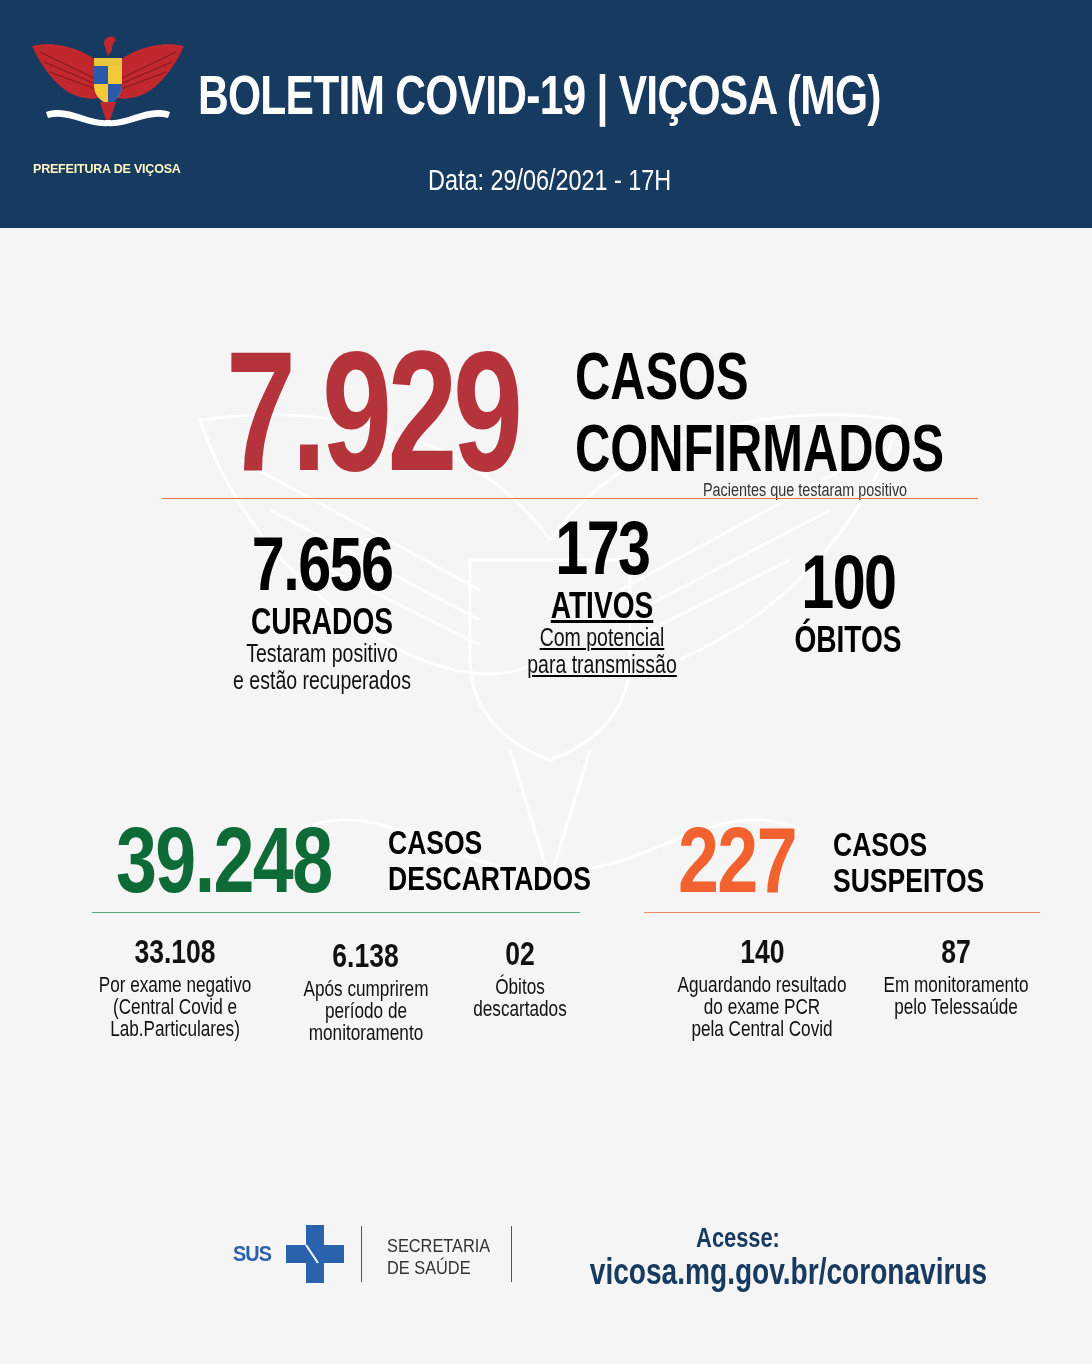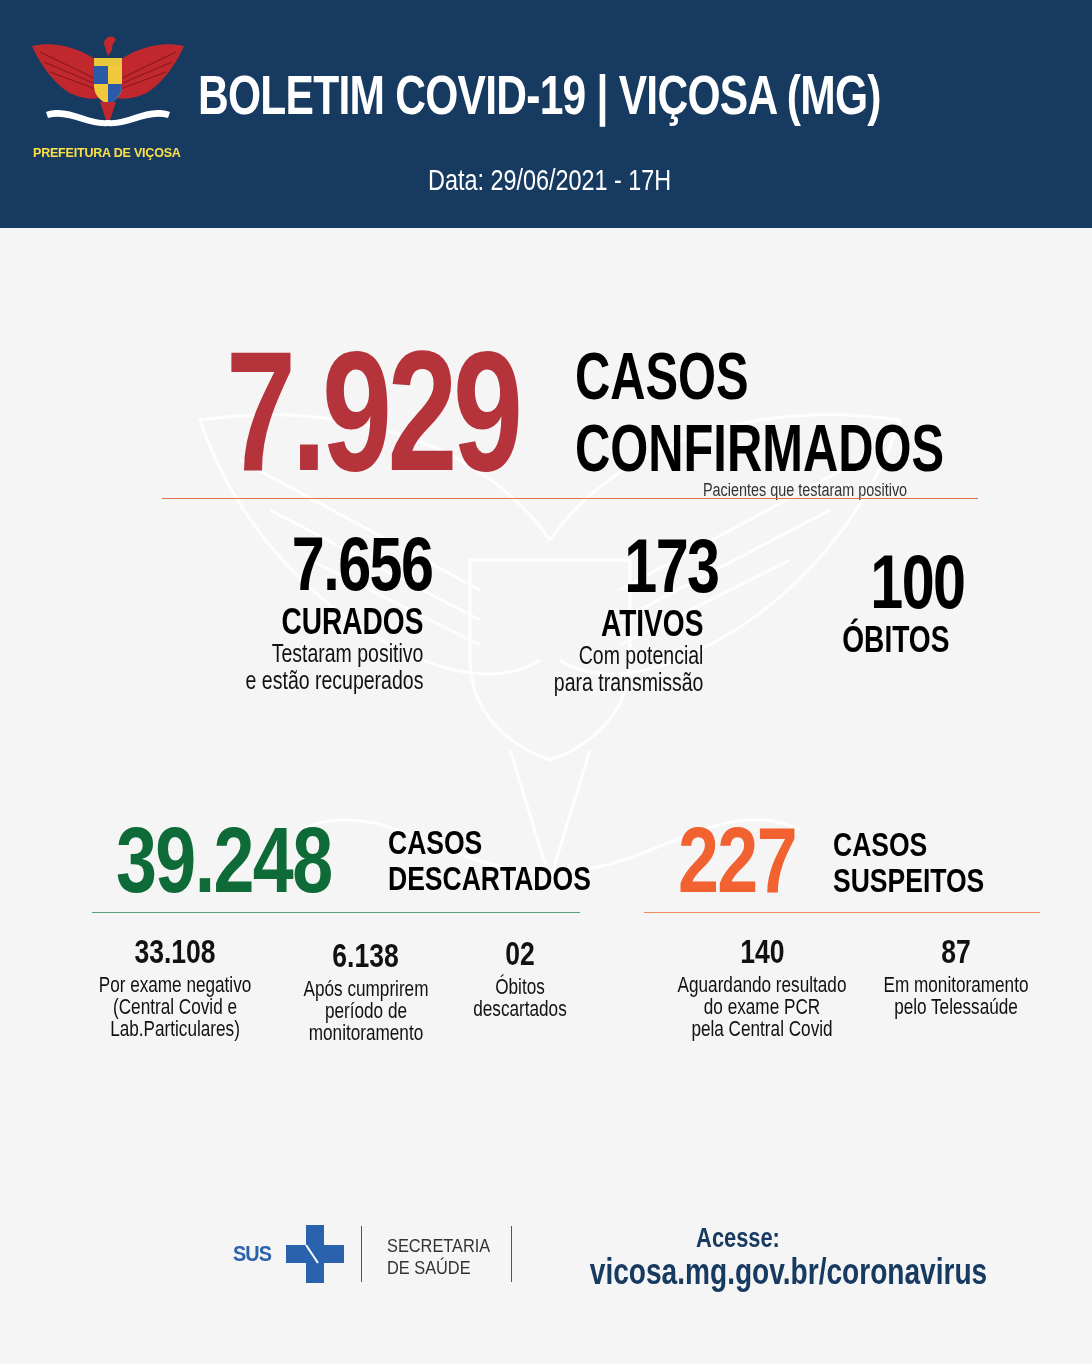--- a/index.html
+++ b/index.html
@@ -1,29 +1,29 @@
 <!DOCTYPE html>
 <html><head>
 <meta charset="utf-8">
 <style>
   * { box-sizing: border-box; margin: 0; padding: 0; }
   body { width: 1092px; height: 1364px; background: #f5f5f5; font-family: "Liberation Sans", sans-serif; position: relative; overflow: hidden; }
   .header { position: absolute; left: 0; top: 0; width: 1092px; height: 228px; background: #173a61; }
   .crest { position: absolute; left: 28px; top: 30px; width: 160px; height: 110px; }
-  .crest-label { position: absolute; left: 33px; top: 146px; color: #fde047; font-weight: bold; font-size: 12.5px; letter-spacing: -0.2px; }
+  .crest-label { position: absolute; left: 33px; top: 162px; color: #fef9c3; font-weight: bold; font-size: 12.5px; letter-spacing: -0.2px; }
   .title { position: absolute; left: 198px; top: 62px; color: #fff; font-weight: bold; font-size: 56px; letter-spacing: -1px; transform: scaleX(0.76); transform-origin: left top; white-space: nowrap; }
   .date { position: absolute; left: 428px; top: 163px; color: #fff; font-size: 30px; transform: scaleX(0.78); transform-origin: left top; white-space: nowrap; }
   .watermark { position: absolute; left: 180px; top: 360px; width: 740px; height: 600px; opacity: 0.9; }
   .cond { transform: scaleX(0.78); transform-origin: center top; display: inline-block; white-space: nowrap; }
   .abs { position: absolute; }
   .big-red { left: 226px; top: 326px; color: #b5333a; font-weight: bold; font-size: 170px; letter-spacing: -6px; line-height: 1; transform: scaleX(0.74); transform-origin: left top; white-space: nowrap; }
   .conf-label { left: 575px; top: 340px; color: #000; font-weight: bold; font-size: 66px; line-height: 72px; transform: scaleX(0.74); transform-origin: left top; white-space: nowrap; }
   .conf-sub { left: 703px; top: 480px; color: #333; font-size: 18px; transform: scaleX(0.8); transform-origin: left top; white-space: nowrap; }
   .hr { position: absolute; height: 1px; }
-  .stat { position: absolute; text-align: right; }
+  .stat { position: absolute; text-align: center; }
   .stat-num { font-weight: bold; color: #000; font-size: 76px; line-height: 1; letter-spacing: -2px; }
   .stat-label { font-weight: bold; color: #000; font-size: 36px; line-height: 1; margin-top: 2px; }
   .stat-desc { color: #111; font-size: 25px; line-height: 27px; }
   .mid-num { font-weight: bold; font-size: 92px; line-height: 1; letter-spacing: -2px; }
   .mid-label { font-weight: bold; color: #000; font-size: 34px; line-height: 36px; }
   .sub { position: absolute; text-align: center; }
   .sub-num { font-weight: bold; color: #111; font-size: 34px; line-height: 1; }
   .sub-desc { color: #111; font-size: 22px; line-height: 22px; margin-top: 6px; }
   .footer-sus { position: absolute; left: 233px; top: 1223px; }
   .vbar { position: absolute; width: 1px; background: #555; }
@@ -77,21 +77,21 @@
 <div class="stat" style="left:192px; top:526px; width:260px;">
   <div class="cond"><div class="stat-num">7.656</div></div>
   <div class="cond" style="display:block;">
       <div class="stat-label">CURADOS</div>
     </div>
   <div class="cond" style="display:block;">
     <div class="stat-desc">Testaram positivo</div>
     <div class="stat-desc">e estão recuperados</div>
   </div>
 </div>
-<div class="stat" style="left:472px; top:528px; width:260px;">
+<div class="stat" style="left:472px; top:510px; width:260px;text-decoration:underline;">
   <div class="cond"><div class="stat-num">173</div></div>
   <div class="cond" style="display:block;">
       <div class="stat-label">ATIVOS</div>
     </div>
   <div class="cond" style="display:block;">
     <div class="stat-desc">Com potencial</div>
     <div class="stat-desc">para transmissão</div>
   </div>
 </div>
 <div class="stat" style="left:718px; top:544px; width:260px;">

